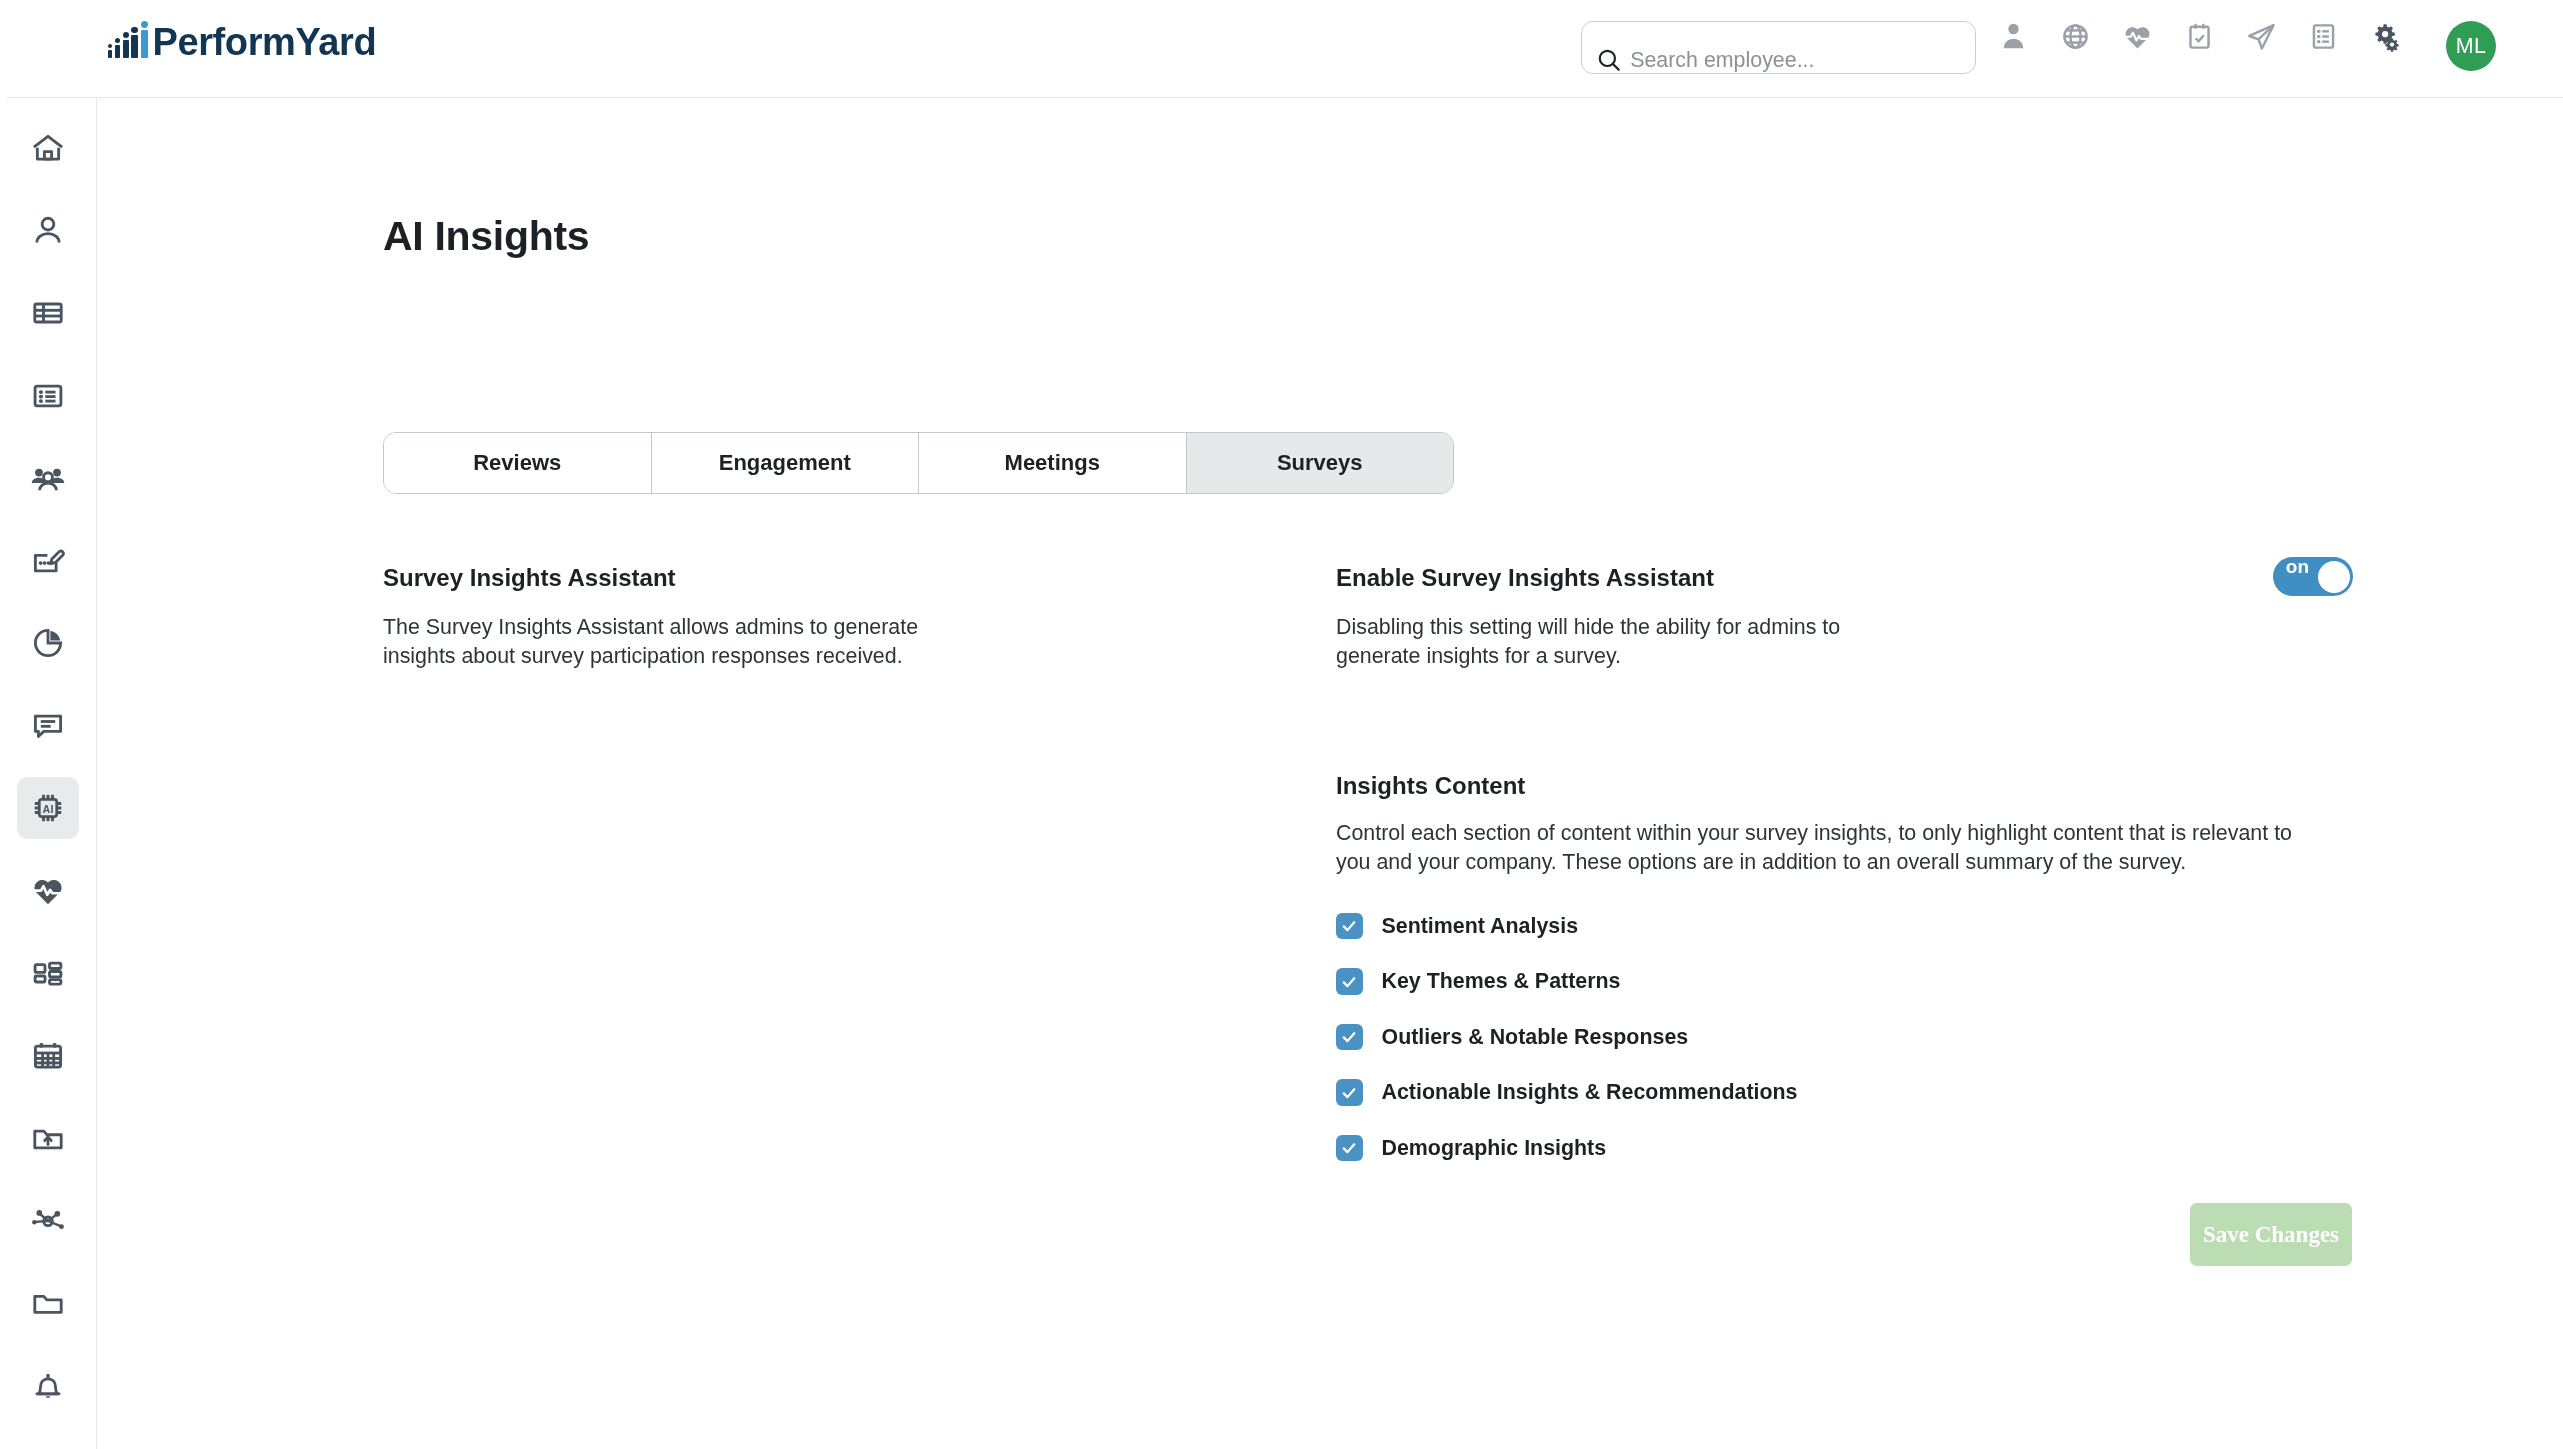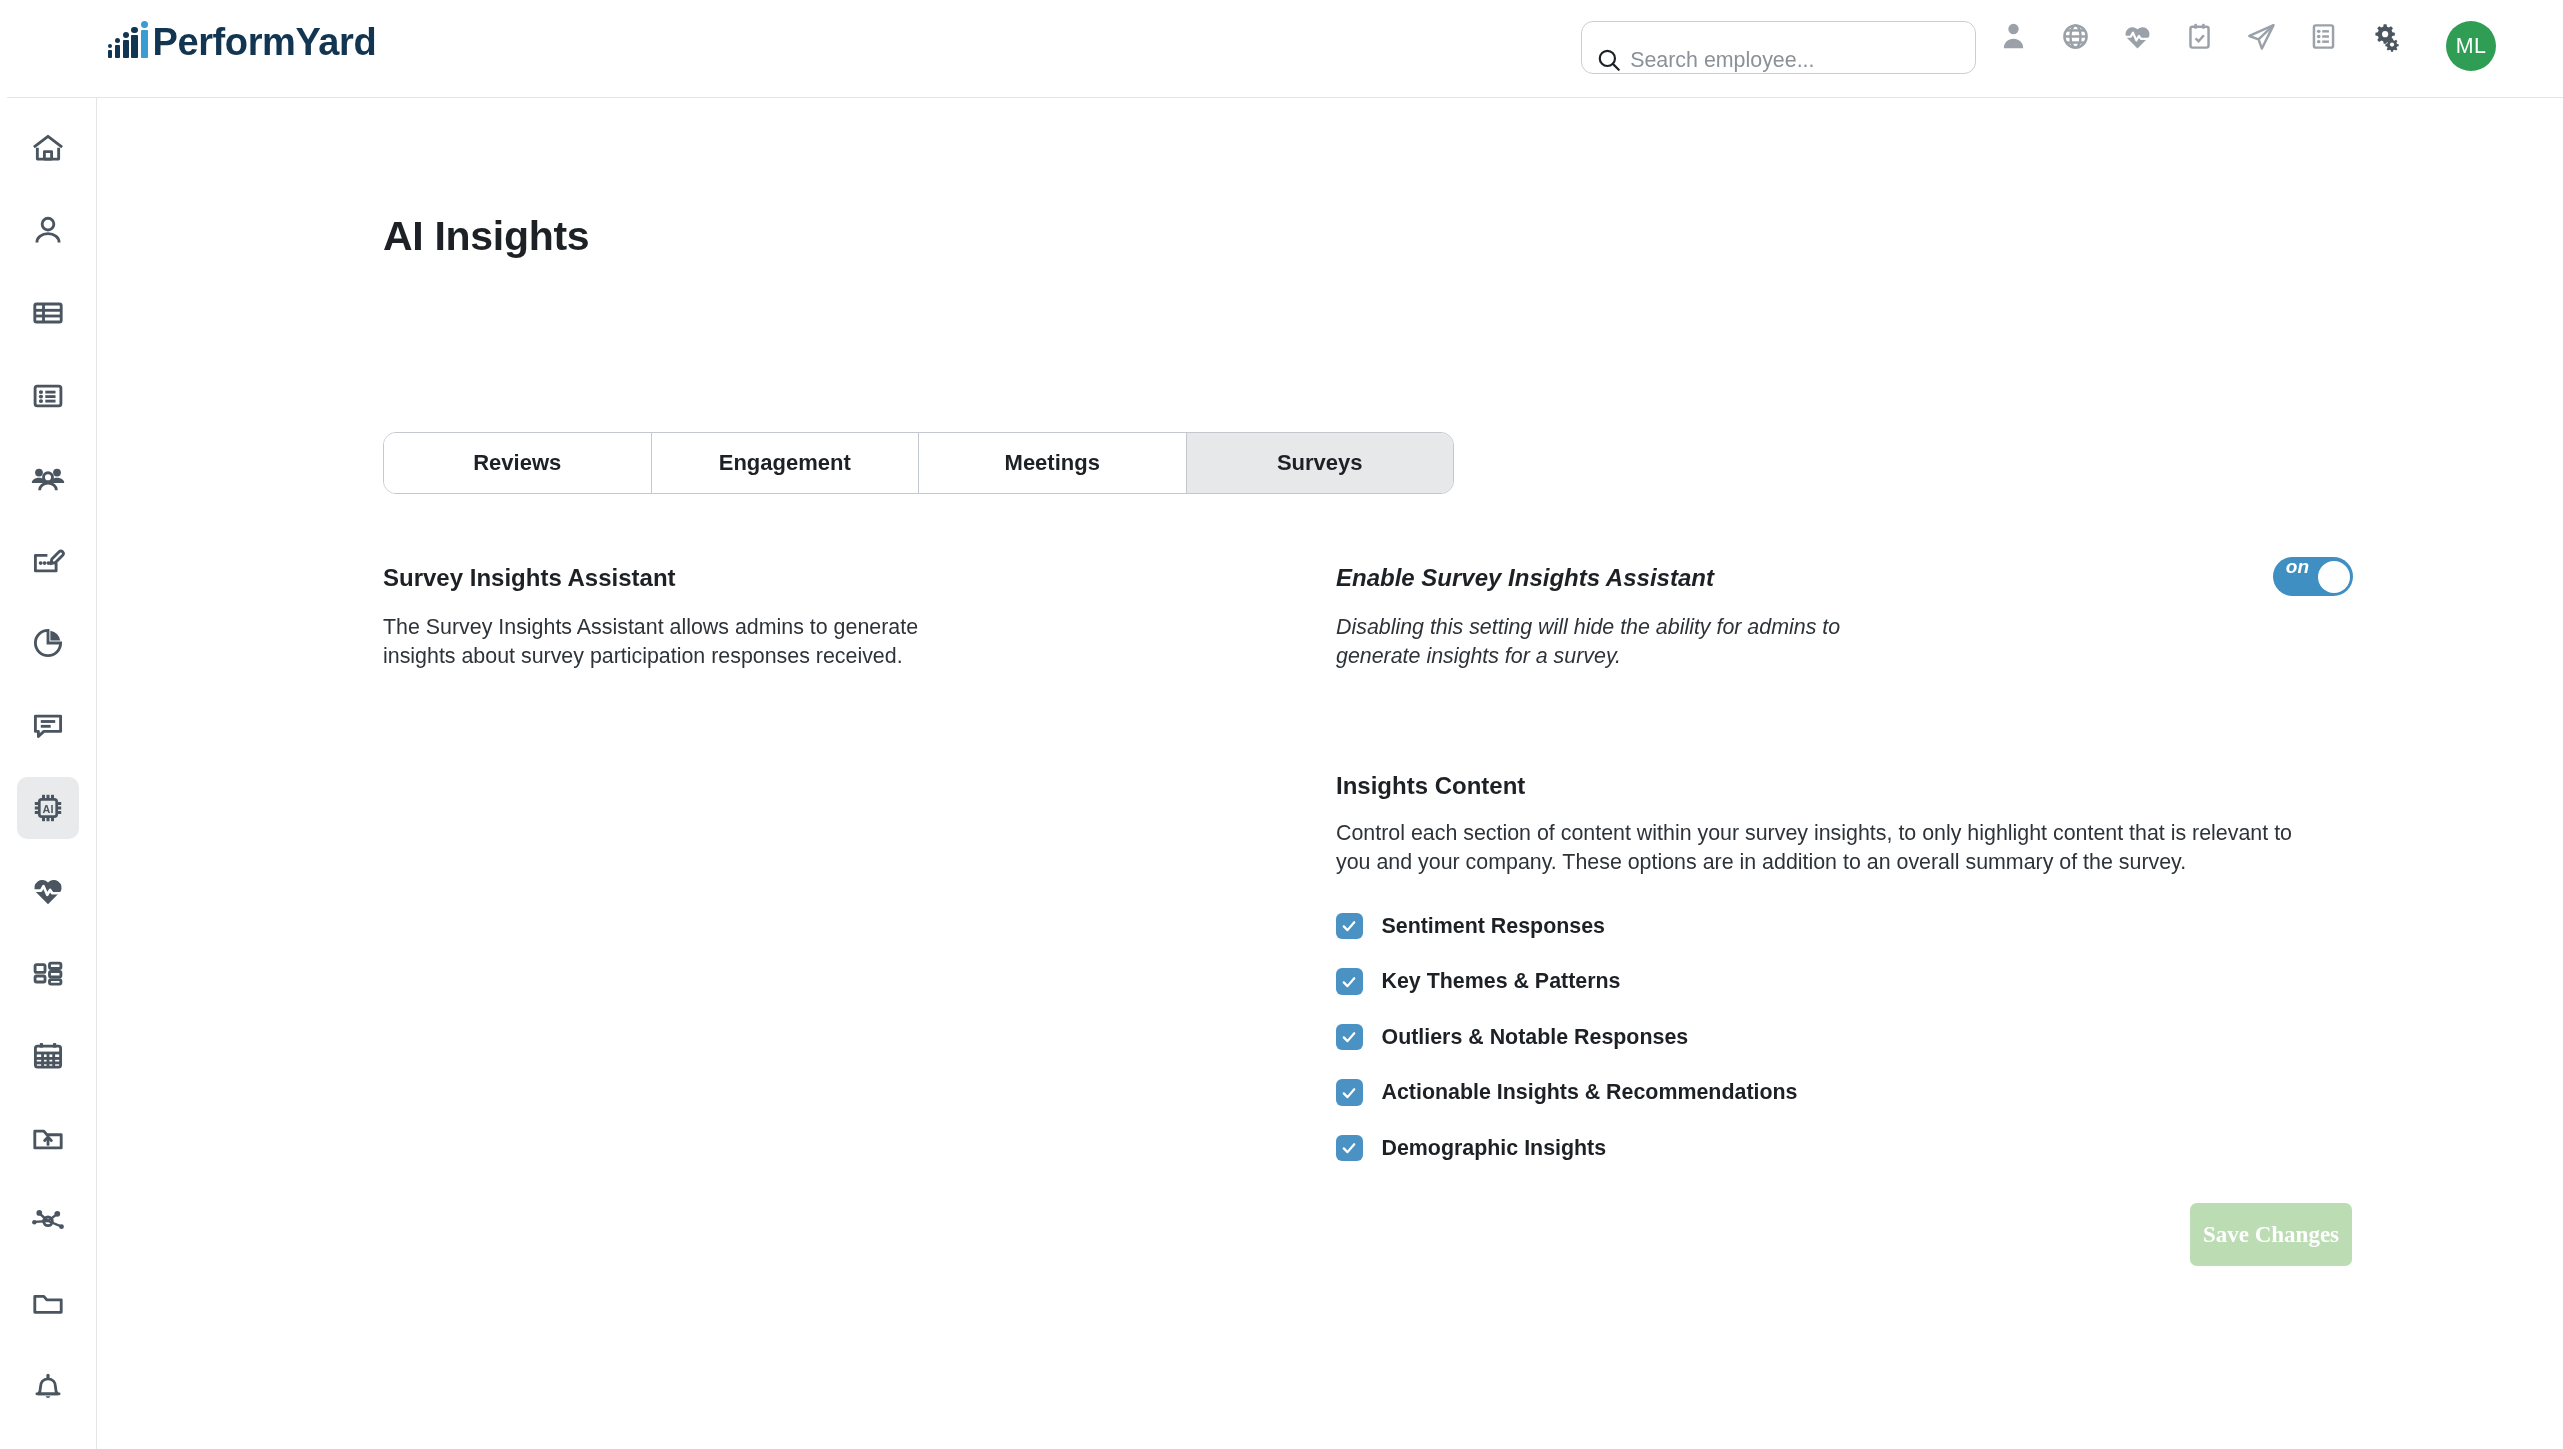--- a/index.html
+++ b/index.html
@@ -106,21 +106,21 @@
   .col-left { position: absolute; left: 286px; top: 466px; width: 897px; }
   .col-right { position: absolute; left: 1239px; top: 466px; width: 1017px; }
 
   .sec-title {
     font-size: 24px; font-weight: 700; color: #1d2125; margin-bottom: 20.5px;
   }
   .sec-body {
     font-size: 21.4px; color: #2d3338; line-height: 1.36; max-width: 581px;
   }
 
-  .toggle-row { position: relative; font-style: italic; }
+  .toggle-row { position: relative; }
   .toggle {
     position: absolute; right: 0; top: -6.8px;
     width: 80px; height: 39px; border-radius: 19.7px;
     background: #3f8fc2; display: flex; 
     padding: 0 4.3px; cursor: pointer;
   }
   .toggle-label {
     color: #ffffff; font-size: 19px; font-weight: 600;
     margin-left: 8.5px; line-height: 1;
   }
@@ -447,21 +447,21 @@
     <div class="insights-body">Control each section of content within your survey insights, to only highlight content that is relevant to you and your company. These options are in addition to an overall summary of the survey.</div>
 
     <div class="cb-list">
 
       <div class="cb-row">
         <span class="cb">
           <svg viewBox="0 0 24 24" fill="none" stroke="#ffffff" stroke-width="3" stroke-linecap="round" stroke-linejoin="round">
               <polyline points="5,12.5 10,17.5 19,7"></polyline>
             </svg>
         </span>
-        <span class="cb-label">Sentiment Responses</span>
+        <span class="cb-label">Sentiment Analysis</span>
       </div>
 
       <div class="cb-row">
         <span class="cb">
           <svg viewBox="0 0 24 24" fill="none" stroke="#ffffff" stroke-width="3" stroke-linecap="round" stroke-linejoin="round">
               <polyline points="5,12.5 10,17.5 19,7"></polyline>
             </svg>
         </span>
         <span class="cb-label">Key Themes &amp; Patterns</span>
       </div>

